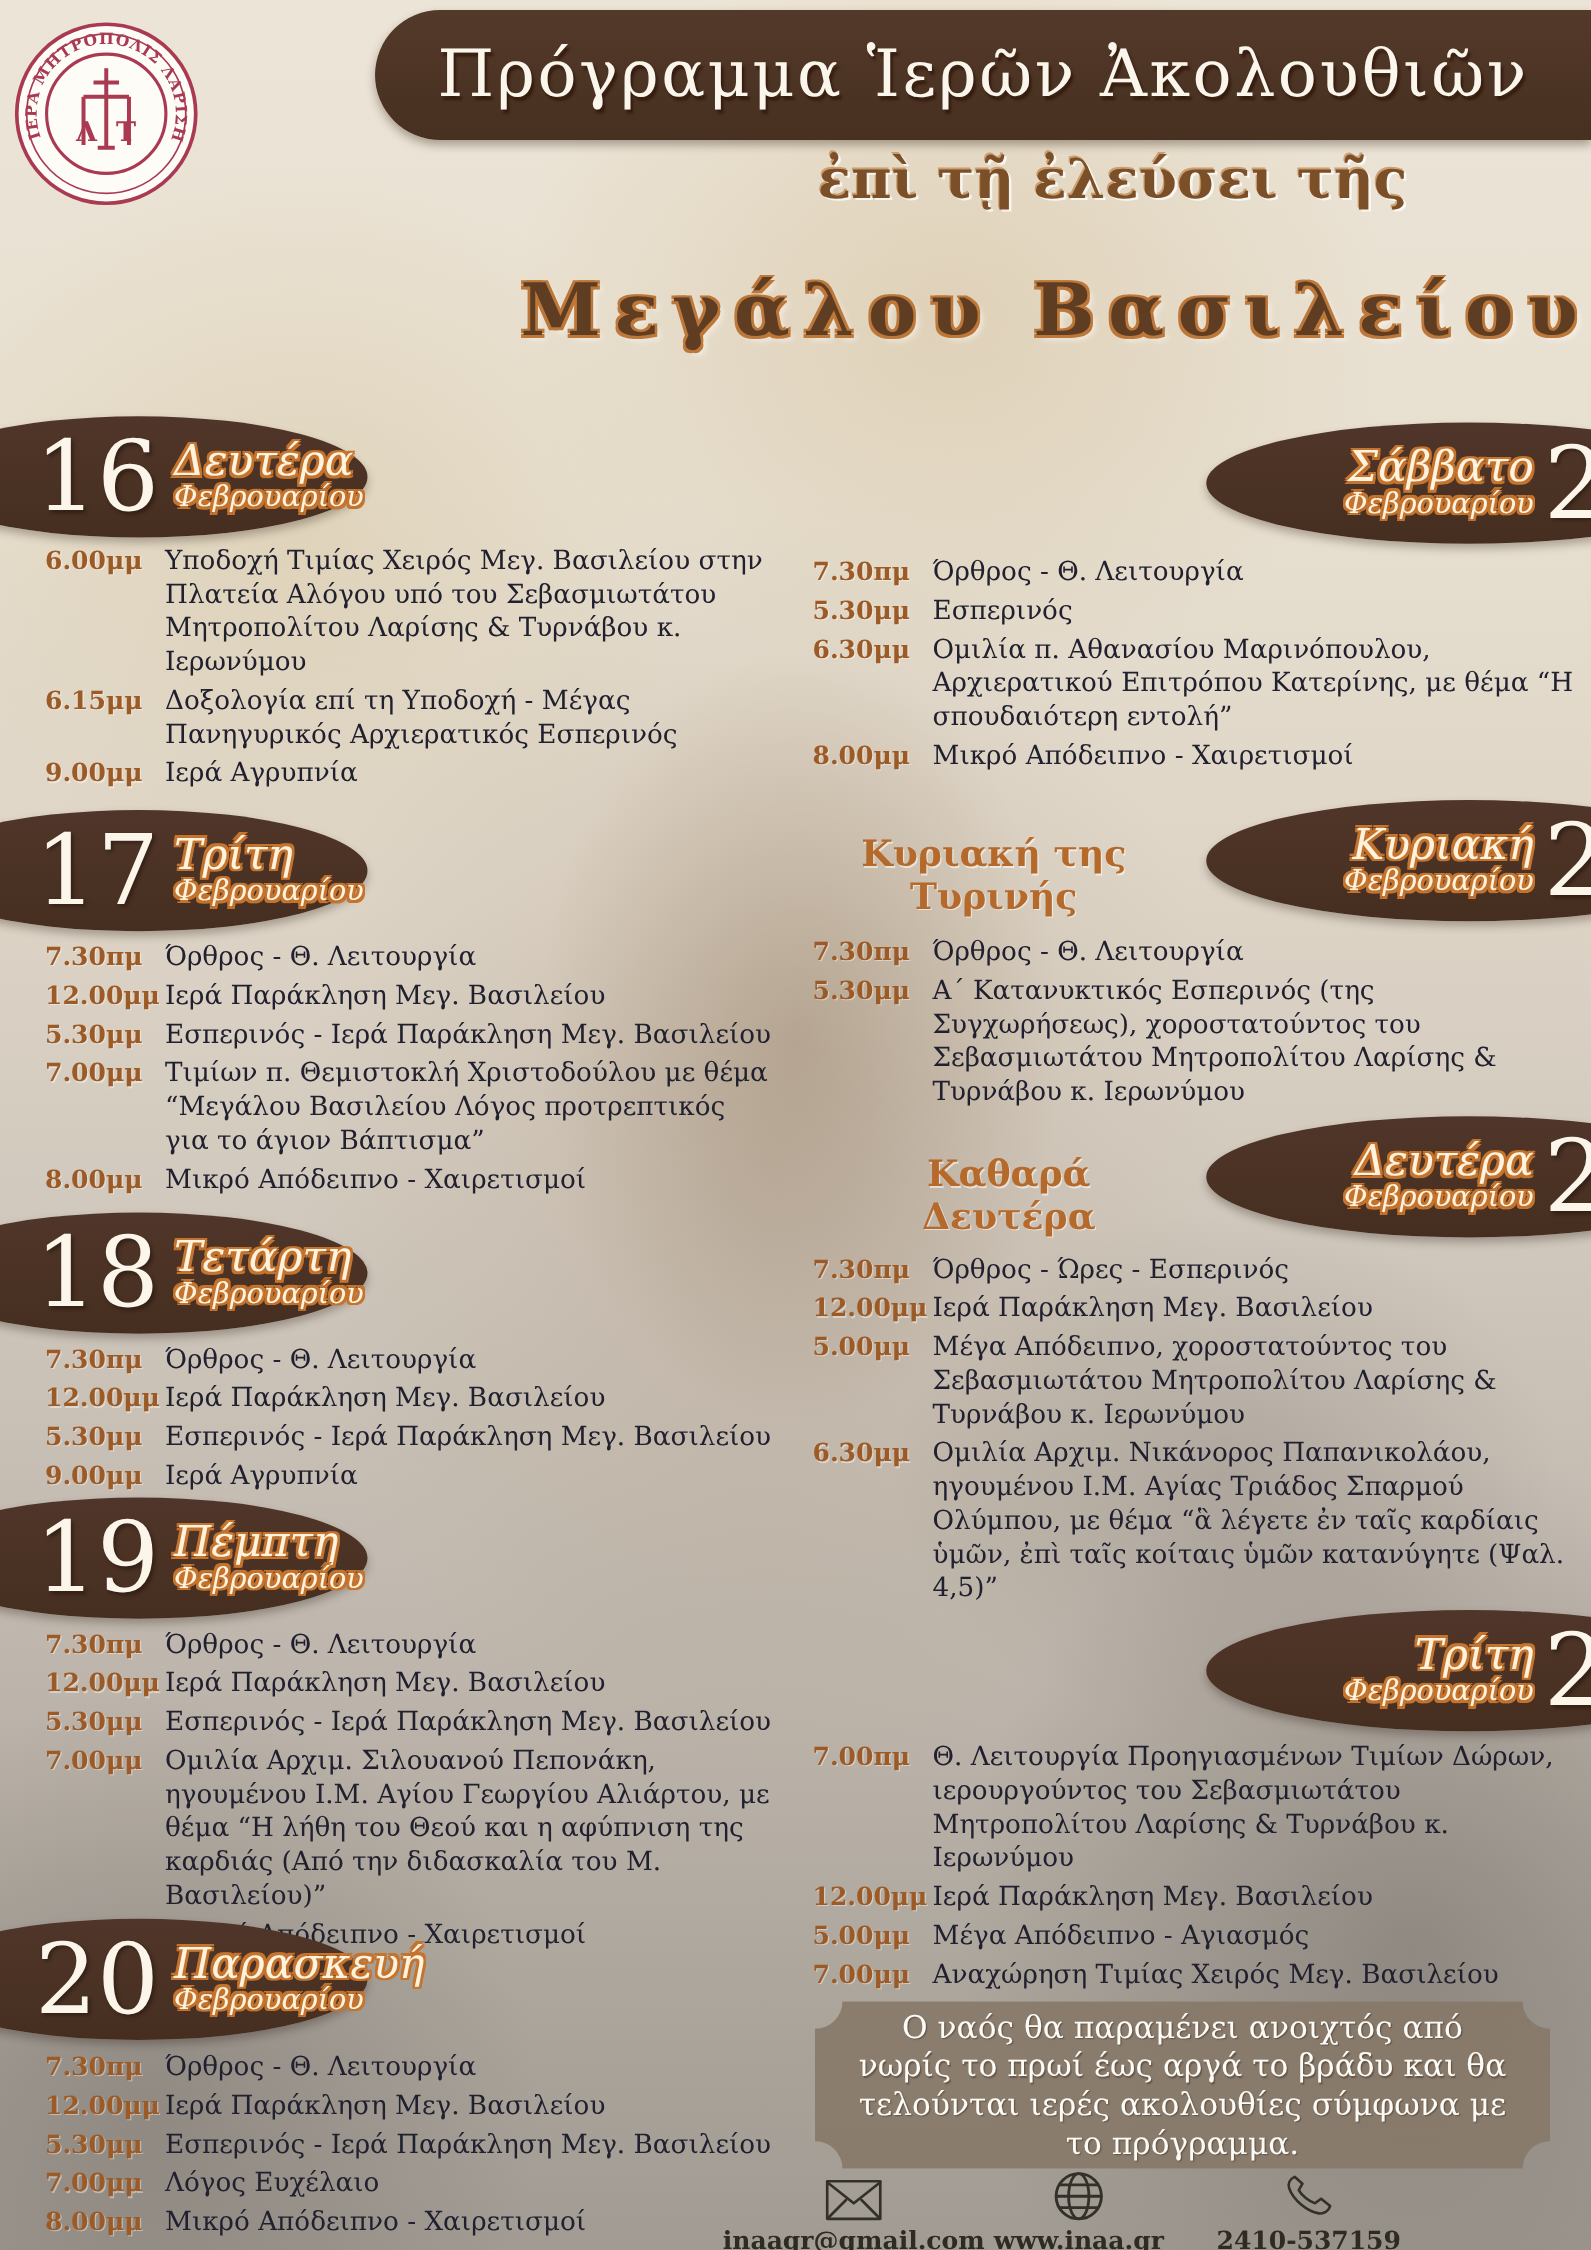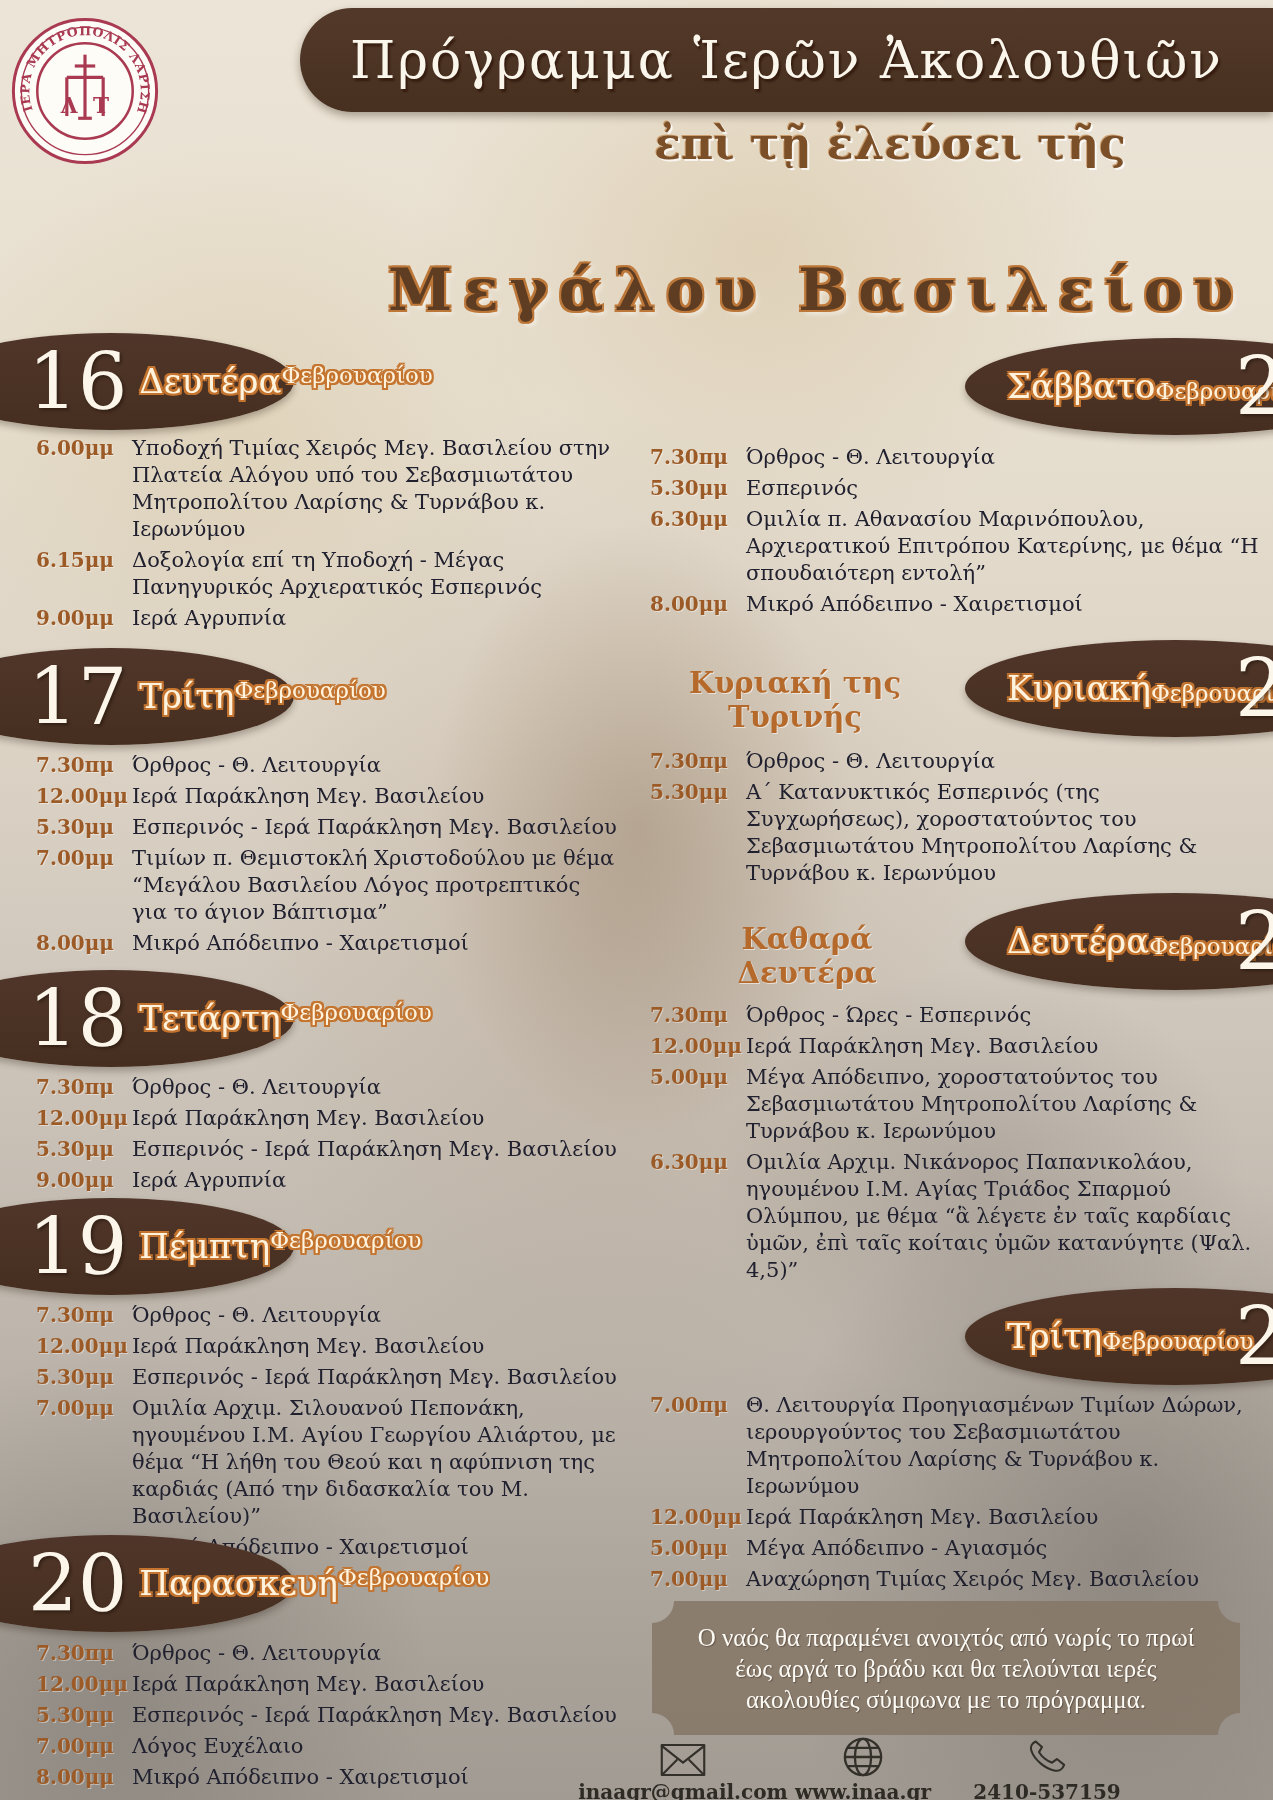--- a/index.html
+++ b/index.html
@@ -28,45 +28,44 @@
     font-size:52px; color:#fbf6ec; letter-spacing:2px;
     text-shadow:2px 3px 2px rgba(48,22,10,.8);
   }
   .sub{
     position:absolute; text-align:center; font-weight:bold; color:#7b4f28;
     text-shadow:2px 2px 0 rgba(255,255,255,.75), -1px -1px 0 rgba(186,118,54,.6);
   }
   .sub1{left:520px; top:118px; width:740px; font-size:44px;}
   .sub2{left:520px; top:168px; width:740px; font-size:44px;}
   .maintitle{
-    position:absolute; left:388px; top:214px; width:885px; text-align:left;
+    position:absolute; left:388px; top:214px; width:885px; text-align:right;
     font-size:58px; font-weight:bold; letter-spacing:11px; color:#5f3d22;
     text-shadow:-2px -2px 0 #bd7839, 2px -2px 0 #bd7839, -2px 2px 0 #bd7839, 2px 2px 0 #bd7839, 4px 4px 5px rgba(255,255,255,.55);
-    margin-top:42px;
   }
   .location{
     position:absolute; left:370px; top:280px; width:720px; text-align:center;
     font-size:37px; font-weight:bold; letter-spacing:1px; color:#23233a;
     text-shadow:2px 2px 0 rgba(255,255,255,.55);
   }
   
   .badge{
     position:absolute; height:97px; background:linear-gradient(180deg,#50362a,#452e1f);
     border-radius:50%; display:flex; align-items:center;
     box-shadow:0 4px 7px rgba(40,25,15,.3);
   }
   .badge-left{left:-72px; width:366px; padding-left:0;}
   .badge-right{left:965px; width:420px; justify-content:flex-start;}
   .badge-num{
     font-size:78px; color:#fcf6ea; line-height:1;
     text-shadow:2px 2px 3px rgba(30,15,8,.5);
   }
   .badge-left .badge-num{margin-left:100px;}
   .badge-right .badge-num{font-size:80px; margin-left:8px;}
-  .badge-lbls{display:flex; line-height:1.02; margin-left:12px;}
+  .badge-lbls{display:flex; flex-direction:column; line-height:1.02; margin-left:12px;font-style:italic;}
   .badge-right .badge-lbls{margin-left:42px; width:220px; text-align:right; align-items:flex-end;}
   .lbl{
     color:#fff3dd;
     text-shadow:-2px -2px 0 #c4742e,2px -2px 0 #c4742e,-2px 2px 0 #c4742e,2px 2px 0 #c4742e,-2px 0 0 #c4742e,2px 0 0 #c4742e,0 -2px 0 #c4742e,0 2px 0 #c4742e;
   }
   .lbl-day{font-size:34px;}
   .lbl-month{font-size:23px;}
   .side-label{
     position:absolute; text-align:center; font-size:29px; font-weight:bold; color:#b5692b;
     text-shadow:1px 1px 0 rgba(255,255,255,.55);
@@ -84,21 +83,20 @@
   
   .notice{
     position:absolute; left:652px; top:1601px; width:588px; height:134px;
     background:rgba(134,119,104,.88);
     clip-path:path('M22 0 H566 A22 22 0 0 0 588 22 V112 A22 22 0 0 0 566 134 H22 A22 22 0 0 0 0 112 V22 A22 22 0 0 0 22 0 Z');
     display:flex; align-items:center; justify-content:center;
   }
   .notice-text{
     width:520px; text-align:center; font-size:25px; line-height:31px; color:#fdfbf5;
     text-shadow:1px 1px 1px rgba(60,45,35,.5);
-    font-family:Liberation Serif, serif;
   }
   .footer-item{position:absolute; top:1736px; width:210px; text-align:center; color:#2e2a24;}
   .footer-item .ic{height:42px; display:flex; align-items:flex-end; justify-content:center;}
   .footer-item .cap{font-size:20px; font-weight:bold; margin-top:2px;}
   svg .ln{fill:none; stroke:#33302a; stroke-width:2.4; stroke-linejoin:round; stroke-linecap:round;}
 </style>
 </head>
 <body>
 
 <div class="poster">

